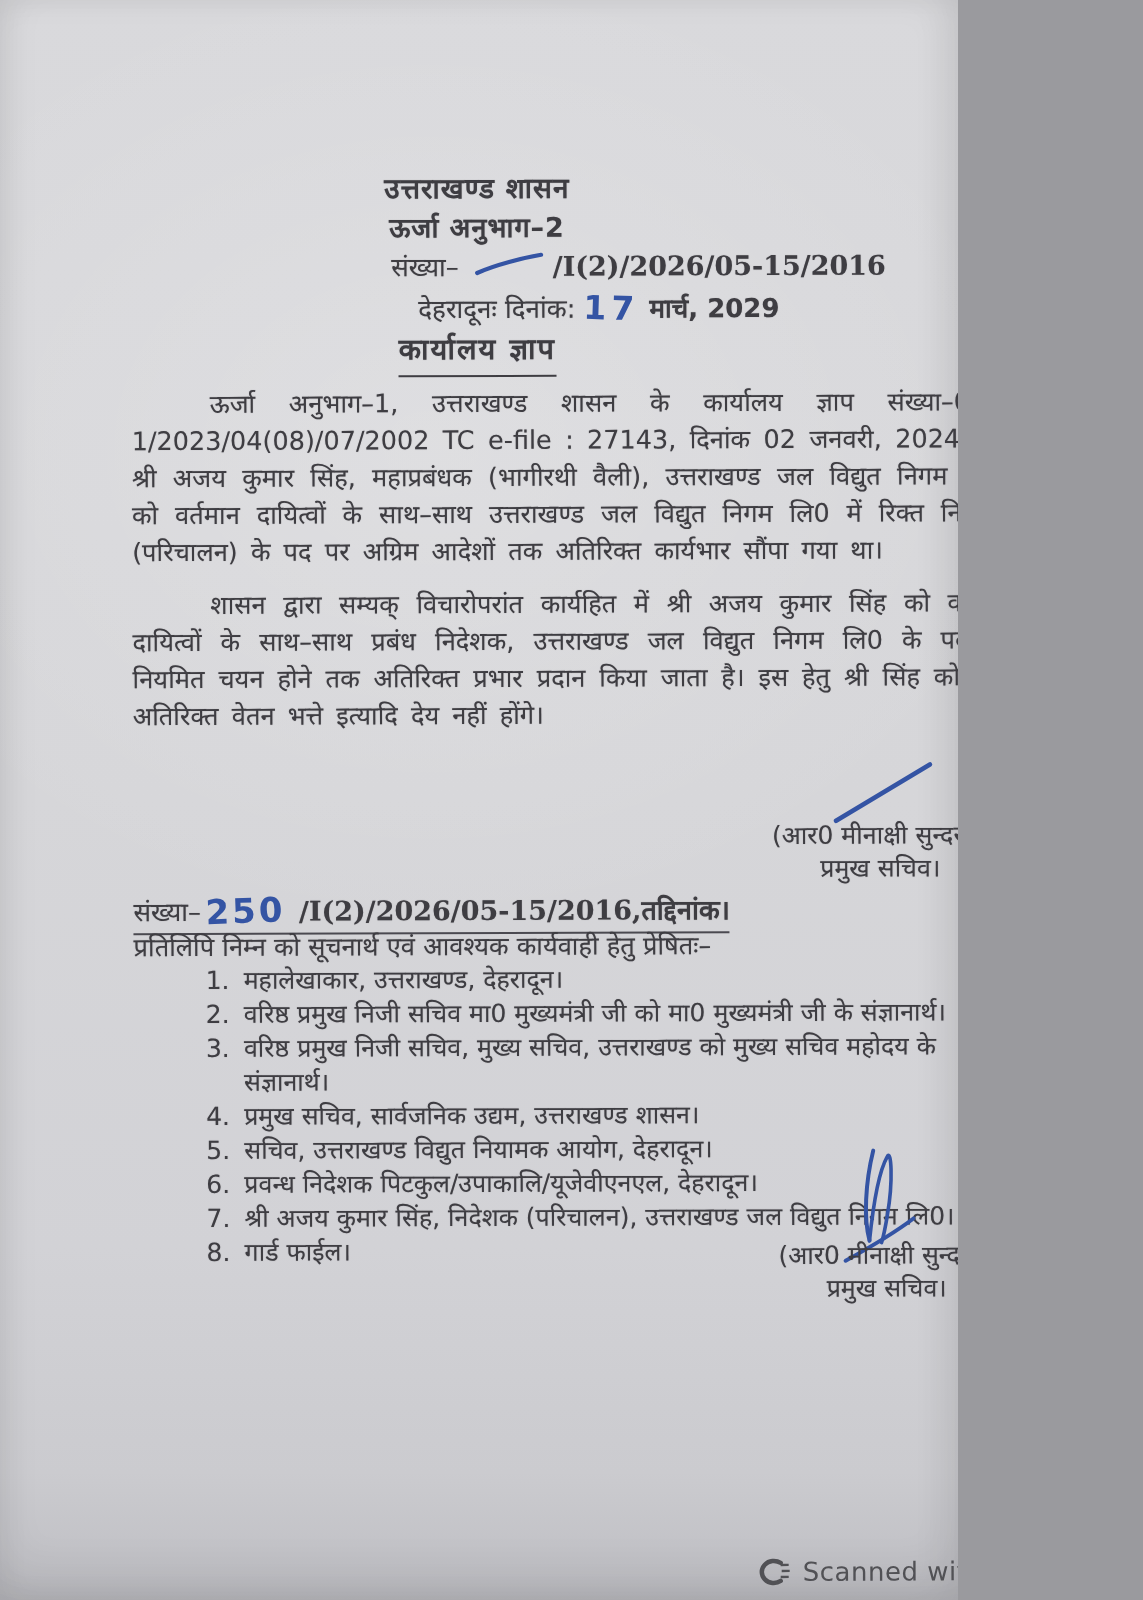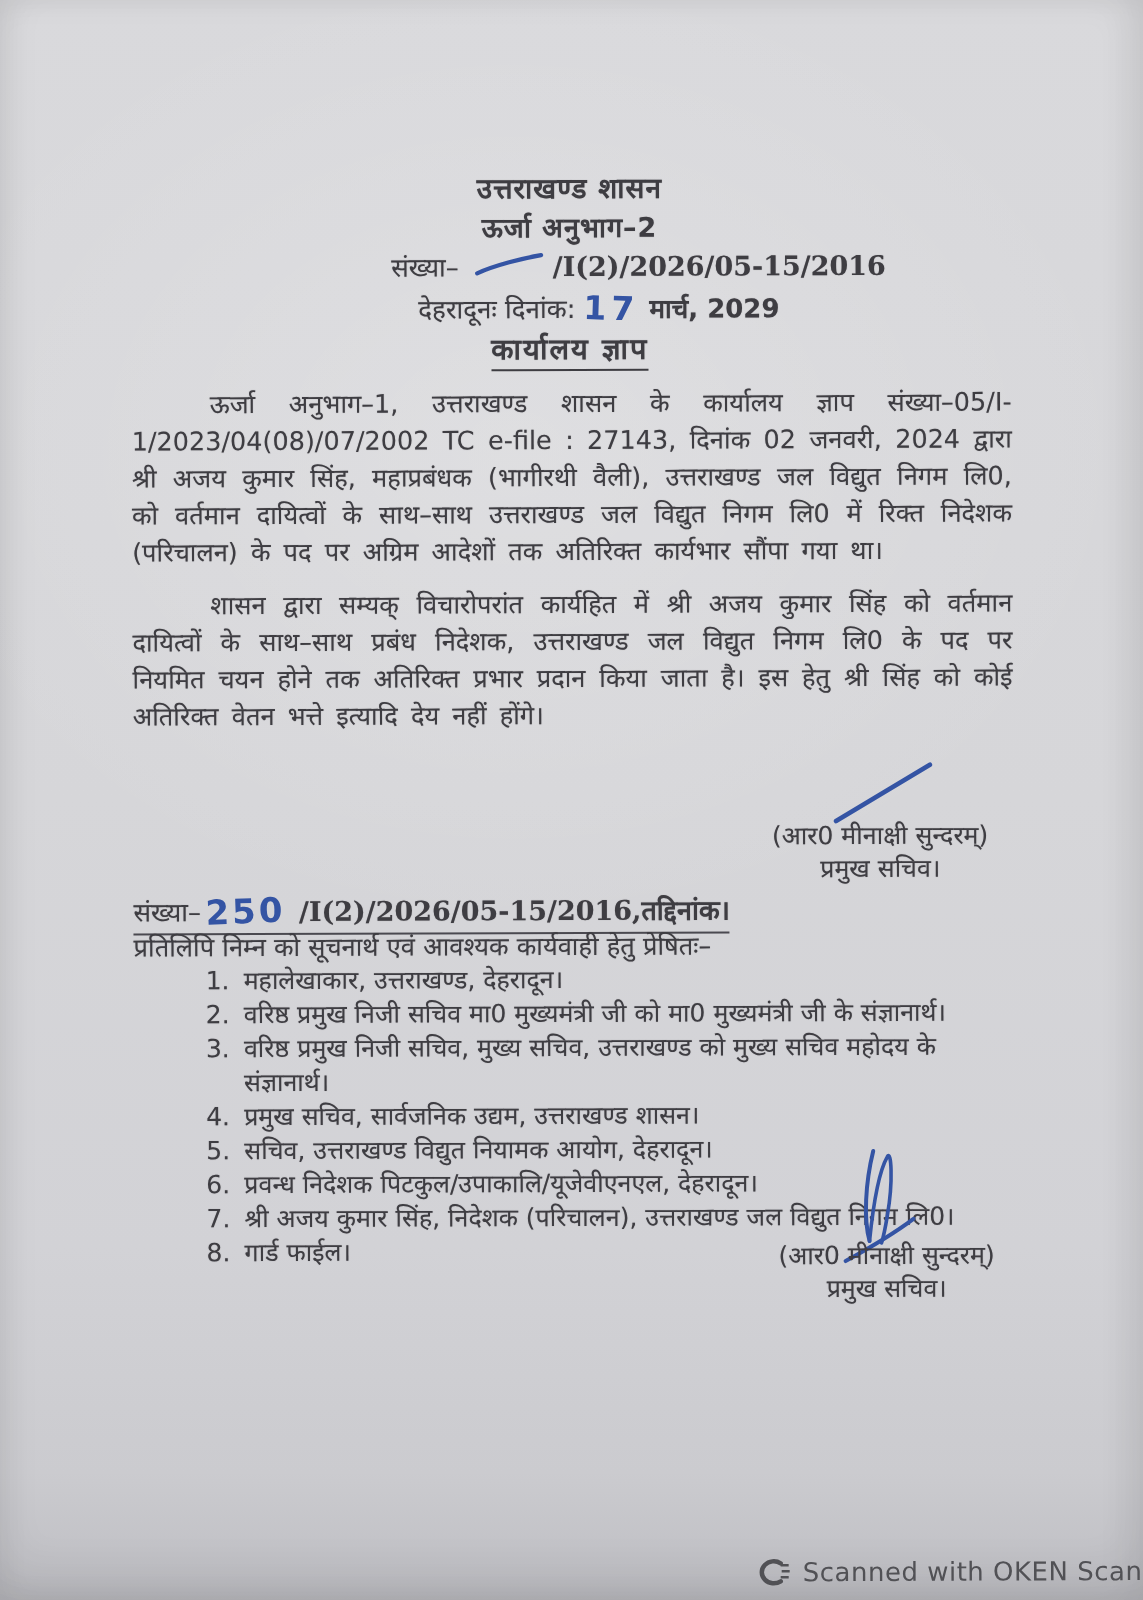--- a/index.html
+++ b/index.html
@@ -2,41 +2,41 @@
 <html><head>
 <meta charset="utf-8">
 <style>
   html,body{margin:0;padding:0;}
   body{
     width:1143px;height:1600px;
     font-family:"DejaVu Sans","Liberation Sans",sans-serif;
     background:#9a9a9e;
   }
   .page{
-    position:relative;width:1143px;height:1600px;overflow:hidden;
+    position:relative;width:958px;height:1600px;overflow:hidden;
     background:
       radial-gradient(ellipse 900px 700px at 45% 28%, rgba(255,255,255,0.18), rgba(255,255,255,0) 70%),
       linear-gradient(180deg,#d9d9dc 0%,#d6d6d9 50%,#d2d2d6 78%,#cbcbcf 92%,#bdbdc2 100%);
     box-shadow: inset -16px 0 34px rgba(0,0,0,0.05), inset 0 -26px 46px rgba(0,0,0,0.07), inset 10px 0 24px rgba(0,0,0,0.03);
   }
   .doc{position:absolute;inset:0;transform:rotate(-0.2deg);color:#3e3d42;}
   .ink{color:#3e3d42;text-shadow:0 0 1px rgba(62,61,66,0.38);}
   .blue{color:#3454a4;}
   .center{left:0;width:100%;text-align:center;}
   .abs{position:absolute;}
   .org{top:168px;font-size:28px;font-weight:bold;letter-spacing:1px;}
   .section{top:208px;font-size:27px;font-weight:bold;letter-spacing:1px;}
   .number-line{top:248px;left:393px;font-size:26px;white-space:nowrap;}
   .serifnum{font-family:"DejaVu Serif","Liberation Serif",serif;font-weight:bold;font-size:27px;}
   .slash-svg{position:relative;top:2px;margin:0 8px 0 14px;}
   .date-line{top:287px;left:420px;font-size:26px;white-space:nowrap;}
   .hand17{font-size:33px;font-weight:bold;letter-spacing:5px;position:relative;top:2px;margin:0 10px 0 8px;transform:rotate(2deg);display:inline-block;text-shadow:none;}
   .bold{font-weight:bold;}
   .title{top:328px;font-size:29px;font-weight:bold;letter-spacing:2px;}
-  .title span{border-bottom:2px solid #3e3d42;padding-bottom:3px;}
+  .title span{border-bottom:2px solid #3e3d42;padding-bottom:9px;}
   .para{position:absolute;left:133px;width:880px;font-size:25.5px;line-height:37px;text-align:justify;word-spacing:5px;margin:0;}
   .para1{top:385px;}
   .para2{top:586px;}
   .para::first-letter{}
   .indent{display:inline-block;width:78px;}
   .sig{position:absolute;text-align:center;font-size:25px;line-height:33px;}
   .sig1{top:820px;left:735px;width:290px;}
   .sig2{top:1240px;left:740px;width:290px;}
   .sig-stroke{position:absolute;}
   .copy-number{top:888px;left:133px;font-size:26px;white-space:nowrap;border-bottom:2px solid #4a4950;padding-bottom:4px;}

